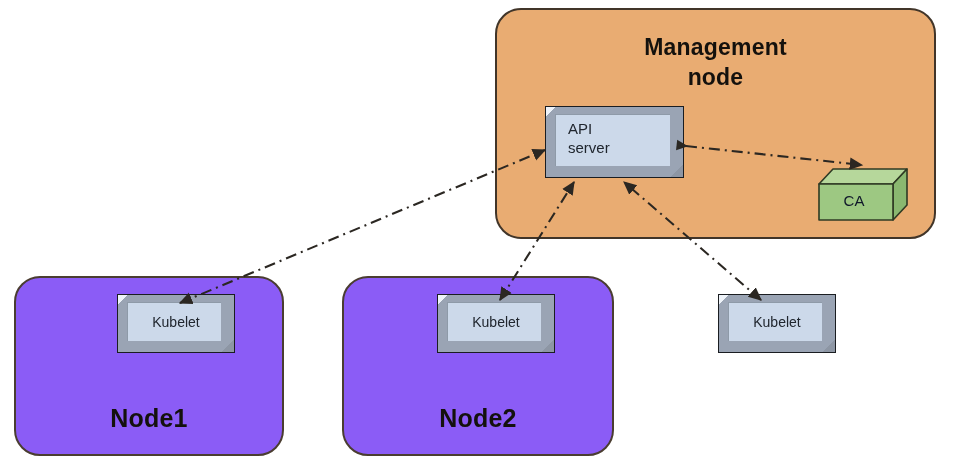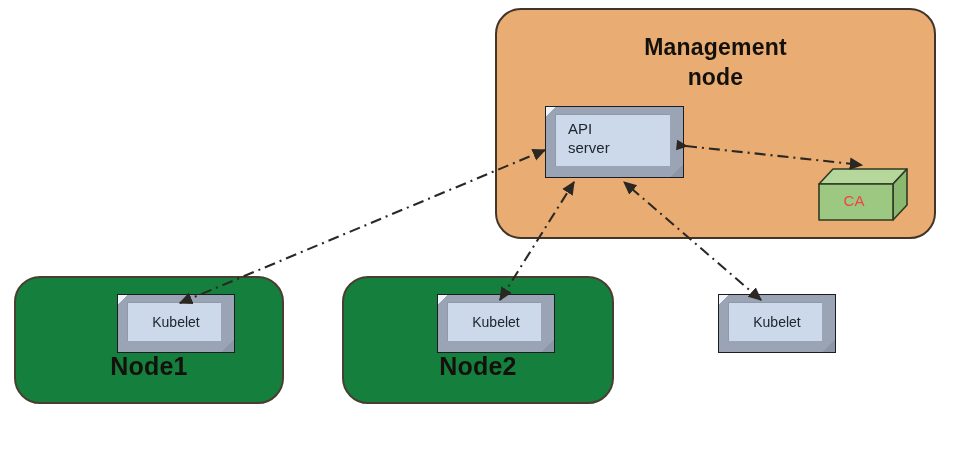--- a/index.html
+++ b/index.html
@@ -34,24 +34,24 @@
     box-sizing: border-box;
     z-index: 1;
   }
   .zone-mgmt {
     left: 495px; top: 8px;
     width: 441px; height: 231px;
     background: #e9ac72;
     border-color: #413529;
   }
   .zone-worker {
-    background: #15803d;
+    background: #8b5cf6;
     border-color: #4a3d31;
     top: 276px;
-    height: 128px;
+    height: 180px;
   }
   .zone-n1 { left: 14px;  width: 270px; }
   .zone-n2 { left: 342px; width: 272px; }
   .zone-n3 { left: 672px; width: 270px; }
 
   .zone-title {
     position: absolute;
     left: 0; right: 0;
     text-align: center;
     color: #14110d;
@@ -142,21 +142,21 @@
     z-index: 2;
   }
   .ca-solid svg { display: block; }
   .ca-label {
     position: absolute;
     left: 0;
     top: 26px;
     width: 74px;
     text-align: center;
     font-size: 15px;
-    color: #ef4444;
+    color: #0f172a;
     z-index: 3;
   }
 </style>
 </head>
 <body>
 
 <div id="diagram-root">
 
   <div class="zone zone-mgmt">
     <div class="zone-title">Management

